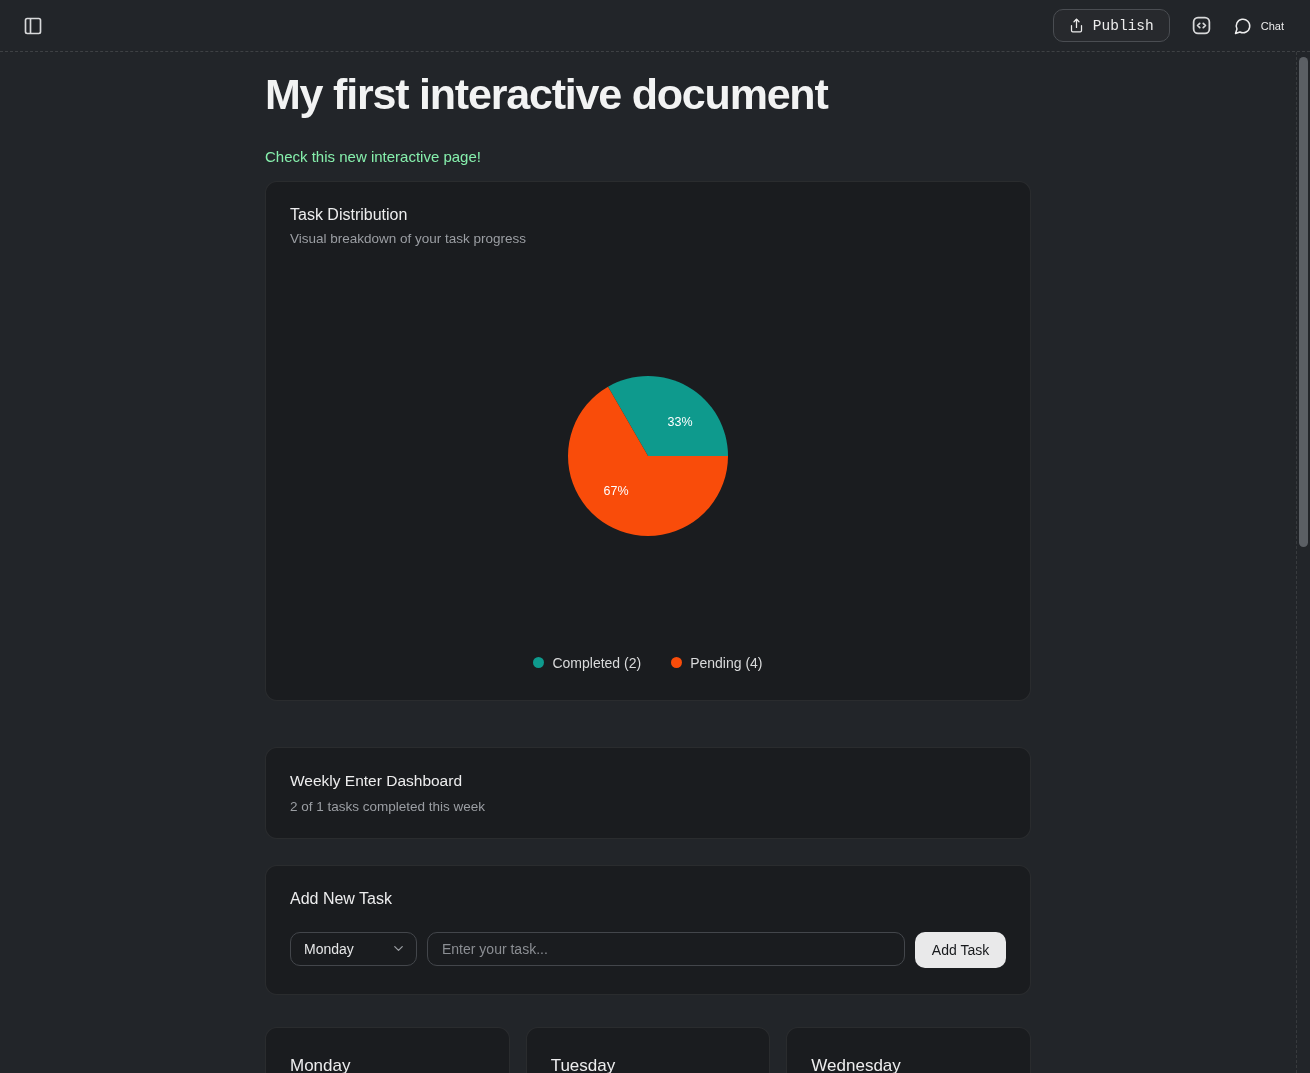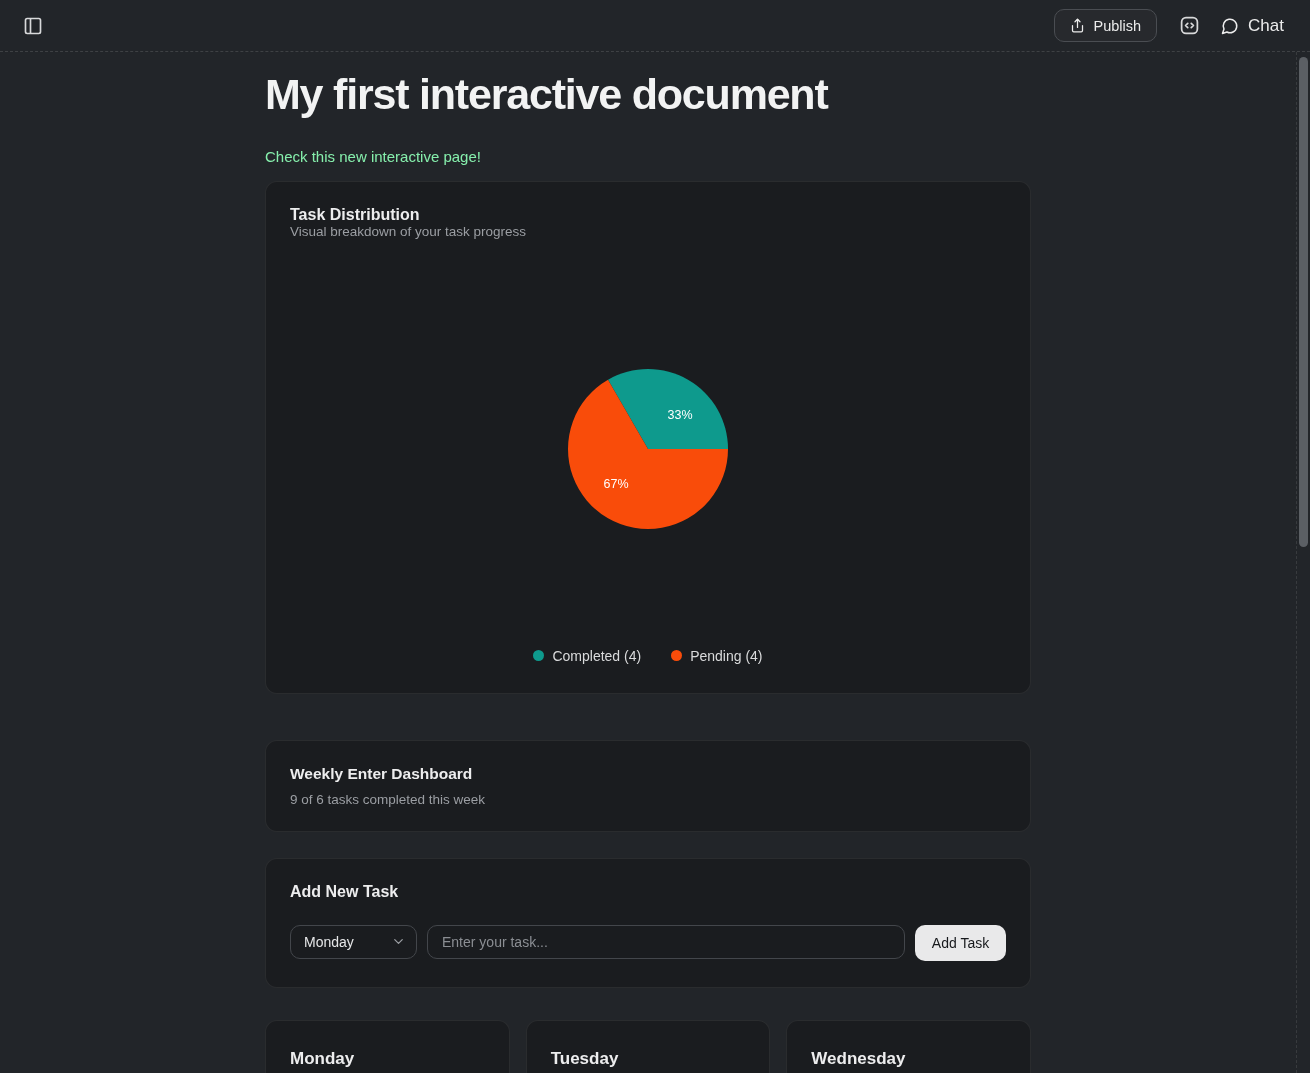--- a/index.html
+++ b/index.html
@@ -25,26 +25,26 @@
     width: 30px; height: 30px;
   }
   .topbar-right { display: flex; align-items: center; gap: 17px; padding-right: 10px; }
   .publish-btn {
     display: flex; align-items: center; gap: 9px;
     height: 33px; padding: 0 15px;
     background: #27292d;
     border: 1px solid #4a4d52;
     border-radius: 10px;
     color: #ececec; font-size: 14.5px;
-    font-family: Liberation Sans, sans-serif; cursor: pointer;
+    font-family: Liberation Mono, monospace; cursor: pointer;
   }
   .chat-btn {
     display: flex; align-items: center; gap: 9px;
     background: none; border: none; cursor: pointer;
-    color: #ececec; font-size: 17px; font-family: inherit;
+    color: #ececec; font-size: 11px; font-family: inherit;
   }
 
   
   .scroll-area { width: 1296px; }
   .content { width: 766px; margin: 0 auto; }
 
   .page-title {
     margin-top: 16px;
     font-size: 43px;
     font-weight: 700;
@@ -57,22 +57,22 @@
     font-size: 15px;
     color: #86efac;
   }
 
   .card {
     background: #1a1c1f;
     border: 1px solid rgba(255,255,255,0.07);
     border-radius: 12px;
     padding: 24px;
   }
-  .card-title { font-size: 16px; font-weight: 700; color: #ededee; }
-  .card-sub { font-size: 13.5px; color: #9b9ea3; }
+  .card-title { font-size: 16px; font-weight: 400; color: #ededee; }
+  .card-sub { font-size: 13.5px; color: #9b9ea3; margin-top: 7px; }
 
   .chart-card { margin-top: 16px; }
   .chart-wrap { position: relative; height: 430px; }
   .pie-svg { position: absolute; left: 50%; top: 110px; transform: translateX(-50%); }
   .pie-label { font-size: 12.5px; fill: #ffffff; font-family: "Liberation Sans", sans-serif; }
 
   .legend {
     position: absolute; bottom: 5px; left: 0; right: 0;
     display: flex; justify-content: center; align-items: center; gap: 30px;
     font-size: 14px; color: #d9dadb;
@@ -195,35 +195,35 @@
           <path d="M0 0 L-40 -69.282 A80 80 0 1 0 80 0 Z" fill="#f94c0a"></path>
           <text class="pie-label" x="32" y="-30" text-anchor="middle">33%</text>
           <text class="pie-label" x="-32" y="39" text-anchor="middle">67%</text>
         </svg>
 
         <div class="legend">
           <div class="legend-item">
             <svg width="11" height="11" viewBox="0 0 11 11">
               <circle cx="5.5" cy="5.5" r="5.5" fill="#0e9a8d"></circle>
             </svg>
-            <span>Completed (4)</span>
+            <span>Completed (2)</span>
           </div>
           <div class="legend-item">
             <svg width="11" height="11" viewBox="0 0 11 11">
               <circle cx="5.5" cy="5.5" r="5.5" fill="#f94c0a"></circle>
             </svg>
             <span>Pending (4)</span>
           </div>
         </div>
       </div>
     </section>
 
     <section class="card summary-card">
       <div class="card-title">Weekly Enter Dashboard</div>
-      <div class="card-sub">9 of 6 tasks completed this week</div>
+      <div class="card-sub">2 of 1 tasks completed this week</div>
     </section>
 
     <section class="card addtask-card">
       <div class="card-title">Add New Task</div>
       <div class="addtask-row">
         <div class="day-select">
           <span>Monday</span>
           <span class="chev">
             <svg viewBox="0 0 24 24" width="15" height="15" fill="none" stroke="currentColor" stroke-width="2" stroke-linecap="round" stroke-linejoin="round">
                 <polyline points="6 9 12 15 18 9"></polyline>

